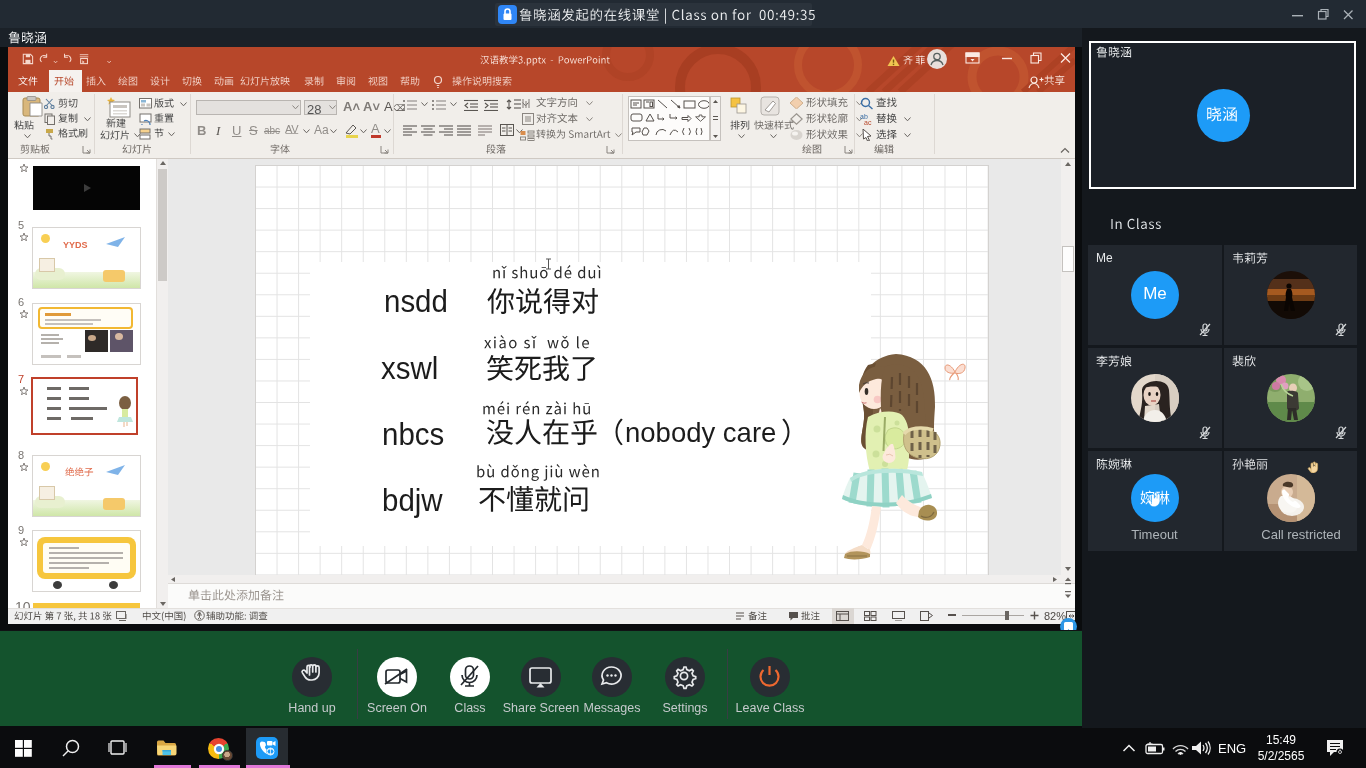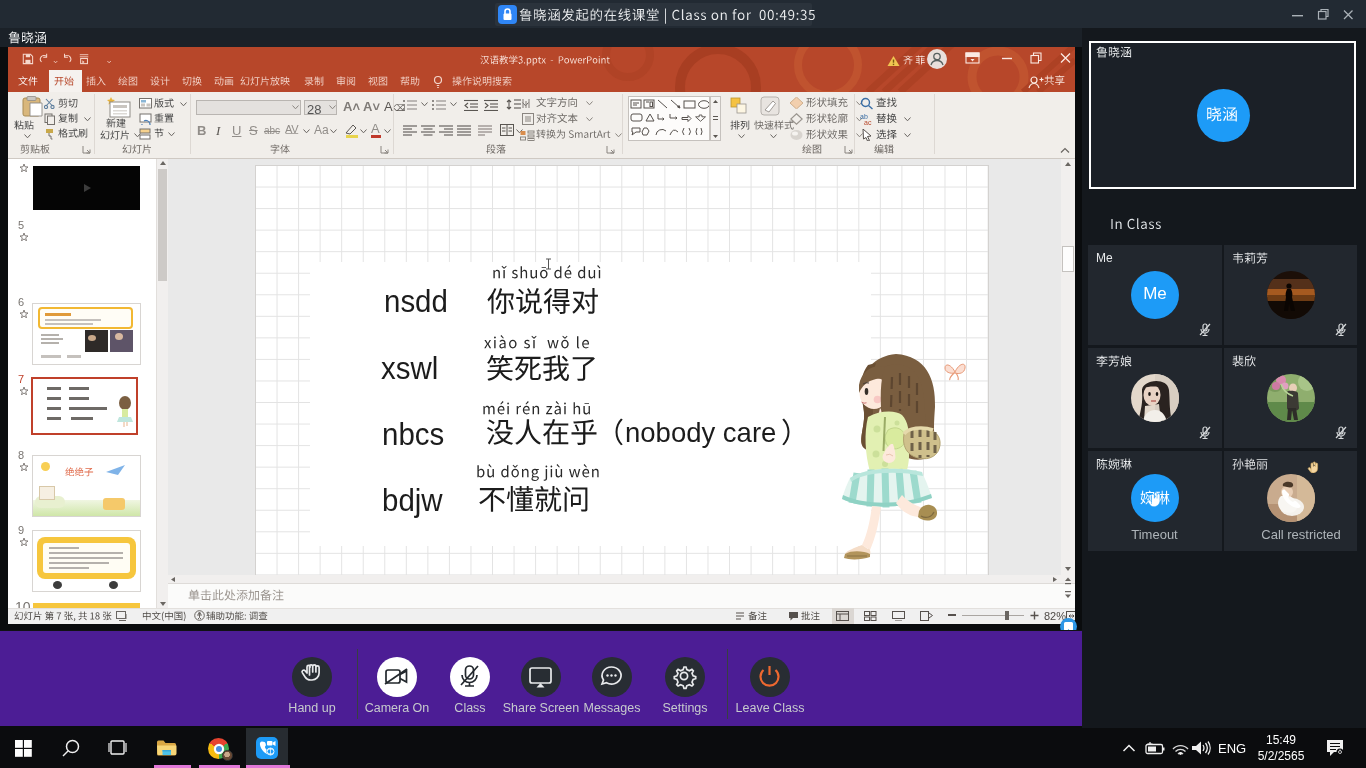--- a/index.html
+++ b/index.html
@@ -539,20 +539,31 @@
       </svg>
       <svg class="abs" style="left:12px;top:340px" width="8" height="8">
         <path d="M4 0 L5 2.8 L8 3 L5.7 4.8 L6.5 7.8 L4 6 L1.5 7.8 L2.3 4.8 L0 3 L3 2.8 Z" fill="none" stroke="#76716d" stroke-width="0.9"></path>
       </svg>
       <svg class="abs" style="left:12px;top:416px" width="8" height="8">
         <path d="M4 0 L5 2.8 L8 3 L5.7 4.8 L6.5 7.8 L4 6 L1.5 7.8 L2.3 4.8 L0 3 L3 2.8 Z" fill="none" stroke="#76716d" stroke-width="0.9"></path>
       </svg>
       <svg class="abs" style="left:12px;top:491px" width="8" height="8">
         <path d="M4 0 L5 2.8 L8 3 L5.7 4.8 L6.5 7.8 L4 6 L1.5 7.8 L2.3 4.8 L0 3 L3 2.8 Z" fill="none" stroke="#76716d" stroke-width="0.9"></path>
       </svg>
+      <div class="abs" style="left:25px;top:181px;width:107px;height:60px;background:#fff;box-shadow:0 0 0 1px #d8d5d2">
+        <div class="abs" style="left:0px;top:44px;width:107px;height:16px;background:linear-gradient(#f0f6e2,#cfe6a8)"></div>
+        <div class="abs" style="left:2px;top:40px;width:30px;height:12px;background:#e8f0d0;border-radius:6px"></div>
+        <div class="abs" style="left:6px;top:30px;width:16px;height:14px;background:#f6efe2;border:1px solid #d8c8a8"></div>
+        <div class="abs" style="left:70px;top:42px;width:22px;height:12px;background:#f5c96a;border-radius:3px"></div>
+        <svg class="abs" style="left:72px;top:8px" width="22" height="12">
+          <path d="M1 8 L20 1 L13 11 Z" fill="#7fb3e8"></path>
+        </svg>
+        <div class="abs" style="left:8px;top:6px;width:9px;height:9px;background:#f8cf54;border-radius:50%"></div>
+        <div class="abs" style="left:30px;top:12px;font-size:9px;color:#e06a4a;font-weight:bold">YYDS</div>
+      </div>
       <div class="abs" style="left:25px;top:257px;width:107px;height:60px;background:#fff;box-shadow:0 0 0 1px #d8d5d2">
 <div class="abs" style="left:5px;top:3px;width:95px;height:22px;border:2.5px solid #f2b832;border-radius:4px;background:#fffdf6"></div>
 <div class="abs" style="left:12px;top:9px;width:26px;height:3px;background:#e09a3a"></div>
 <div class="abs" style="left:12px;top:15px;width:56px;height:2px;background:#c5c1bd"></div>
 <div class="abs" style="left:12px;top:19px;width:48px;height:2px;background:#c5c1bd"></div>
 <div class="abs" style="left:52px;top:26px;width:23px;height:22px;background:#2e2a28"></div>
 <div class="abs" style="left:77px;top:26px;width:23px;height:22px;background:#5e5468"></div>
 <div class="abs" style="left:55px;top:31px;width:8px;height:6px;background:#c8a88a;border-radius:50%"></div>
 <div class="abs" style="left:82px;top:29px;width:8px;height:7px;background:#d8b8a0;border-radius:50%"></div>
 <div class="abs" style="left:8px;top:30px;width:18px;height:2px;background:#b5b1ac"></div>
@@ -782,37 +793,37 @@
       </svg>
       <svg class="abs" style="left:1056px;top:543px" width="8" height="10" fill="#6a6662">
         <rect x="1" y="1" width="6" height="1.2"></rect>
         <path d="M1 4.5 L4 8 L7 4.5 Z"></path>
       </svg>
     </div>
     <div class="abs" style="left:1060px;top:618px;width:17px;height:17px;border-radius:50%;background:#2e97e6"></div>
     <svg class="abs" style="left:1063px;top:622px" width="11" height="9">
       <path d="M1 1.5 a1.5 1.5 0 0 1 1.5 -1.5 h6 a1.5 1.5 0 0 1 1.5 1.5 v6 a1.5 1.5 0 0 1 -1.5 1.5 h-1.5 l-1.5 -2 -1.5 2 h-1.5 a1.5 1.5 0 0 1 -1.5 -1.5 Z" fill="#fff"></path>
     </svg>
-    <div class="abs" style="left:0;top:630px;width:1082px;height:96px;background:#4c1d95;border-top:1px solid #101214">
+    <div class="abs" style="left:0;top:630px;width:1082px;height:96px;background:#14532d;border-top:1px solid #101214">
       <div class="abs" style="left:357px;top:18px;width:1px;height:70px;background:#383e43"></div>
       <div class="abs" style="left:727px;top:18px;width:1px;height:70px;background:#383e43"></div>
       <div class="abs" style="left:292px;top:26px;width:40px;height:40px;border-radius:50%;background:#282d33"></div>
       <svg class="abs" style="left:292px;top:26px" width="40" height="40">
         <path d="M16.5 21 v-8.5 a1.6 1.6 0 0 1 3.2 0 V18 m0 -5.5 a1.6 1.6 0 0 1 3.2 0 V18 m0 -4.5 a1.6 1.6 0 0 1 3.2 0 V19 a7 7 0 0 1 -7 7 h-1.5 a6.5 6.5 0 0 1 -5.5 -3 l-2.8 -4.4 a1.7 1.7 0 0 1 2.8 -1.9 l1.9 2.3 V13 a1.6 1.6 0 0 1 3.2 0" fill="none" stroke="#e8eaec" stroke-width="1.7" stroke-linecap="round" stroke-linejoin="round" transform="translate(1,-3)"></path>
       </svg>
       <div class="abs" style="left:242px;top:70px;width:140px;text-align:center;font-size:12.5px;color:#c6cacd">Hand up</div>
       <div class="abs" style="left:377px;top:26px;width:40px;height:40px;border-radius:50%;background:#fff"></div>
       <svg class="abs" style="left:377px;top:26px" width="40" height="40">
         <g stroke="#23282d" stroke-width="1.7" fill="none">
           <rect x="9" y="13" width="14" height="13" rx="2"></rect>
           <path d="M23 17.5 l6.5 -3.5 v11 L23 21.5"></path>
           <line x1="8" y1="27" x2="30" y2="12"></line>
         </g>
       </svg>
-      <div class="abs" style="left:327px;top:70px;width:140px;text-align:center;font-size:12.5px;color:#c6cacd">Camera On</div>
+      <div class="abs" style="left:327px;top:70px;width:140px;text-align:center;font-size:12.5px;color:#c6cacd">Screen On</div>
       <div class="abs" style="left:450px;top:26px;width:40px;height:40px;border-radius:50%;background:#fff"></div>
       <svg class="abs" style="left:450px;top:26px" width="40" height="40">
         <g stroke="#23282d" stroke-width="1.7" fill="none">
           <rect x="15.5" y="9" width="8" height="13" rx="4"></rect>
           <path d="M12 18 a7.5 7.5 0 0 0 15 0 M19.5 25.5 V29 M15 29 h9"></path>
           <line x1="11" y1="28" x2="28" y2="9"></line>
         </g>
       </svg>
       <div class="abs" style="left:400px;top:70px;width:140px;text-align:center;font-size:12.5px;color:#c6cacd">Class</div>
       <div class="abs" style="left:521px;top:26px;width:40px;height:40px;border-radius:50%;background:#282d33"></div>

